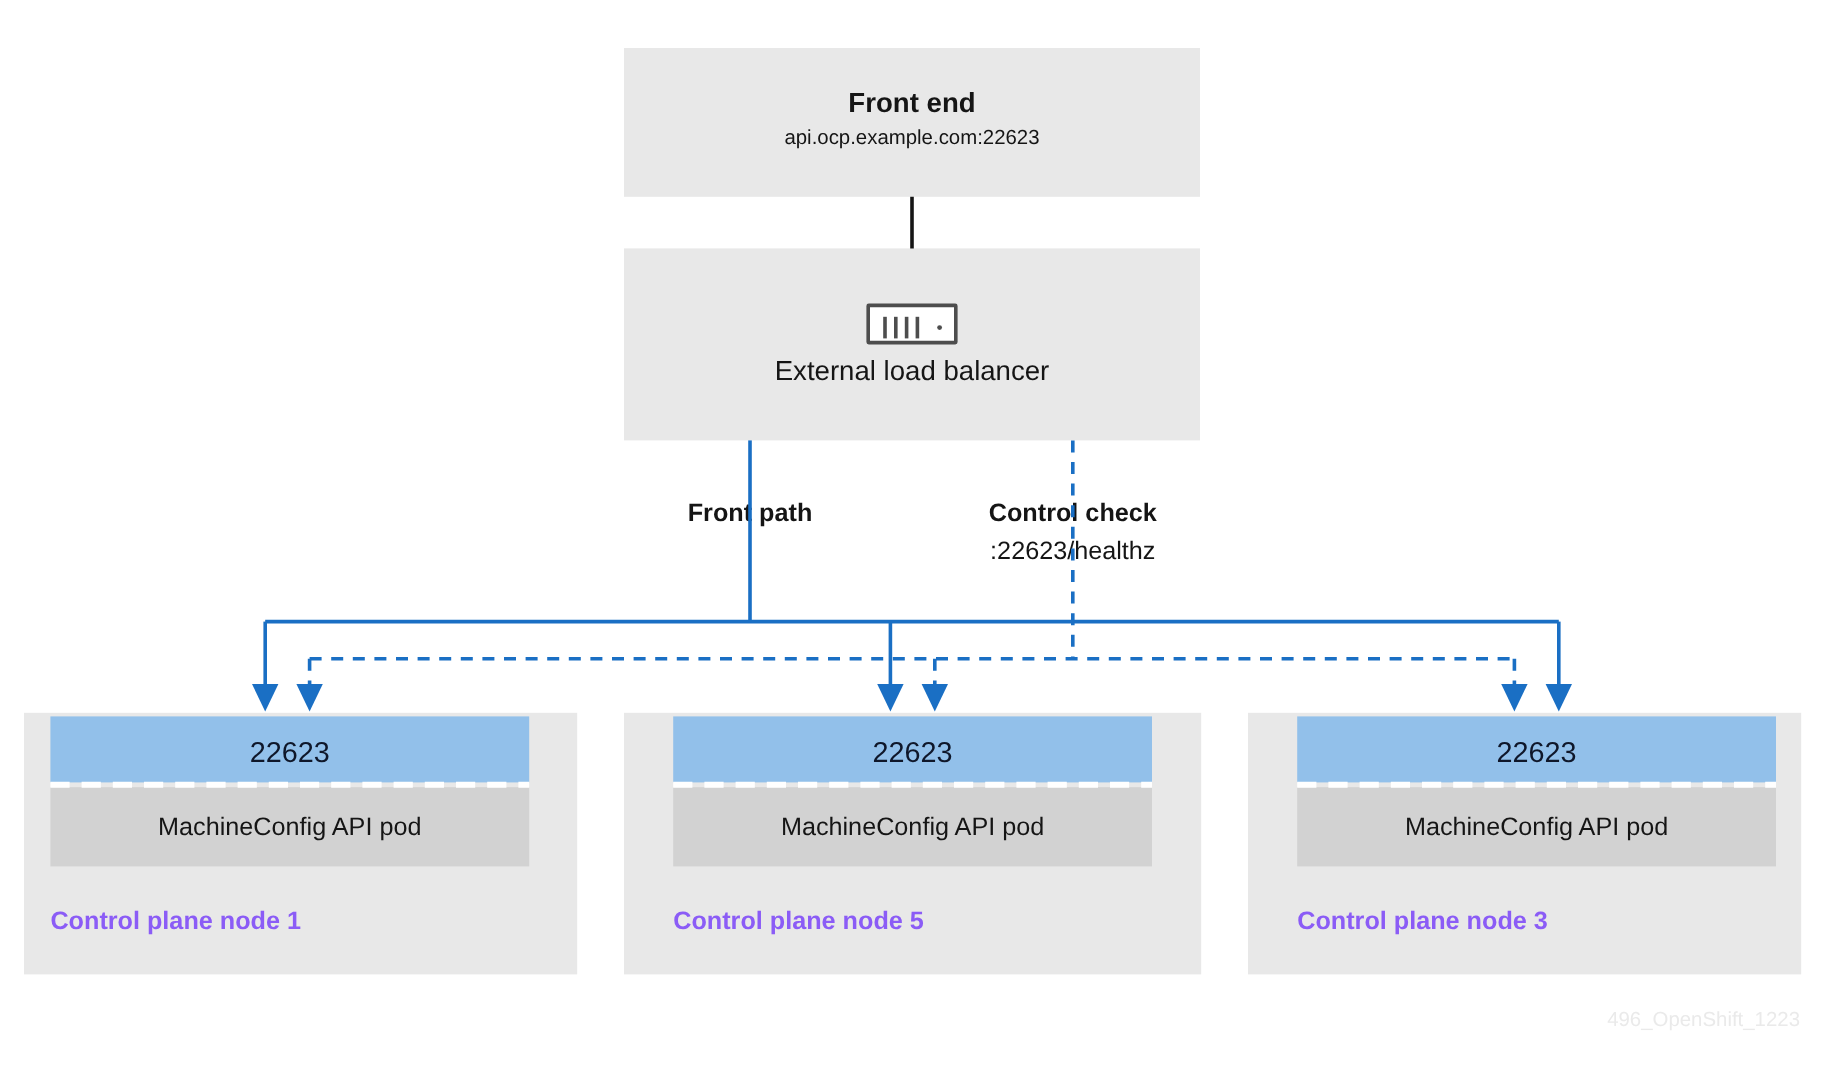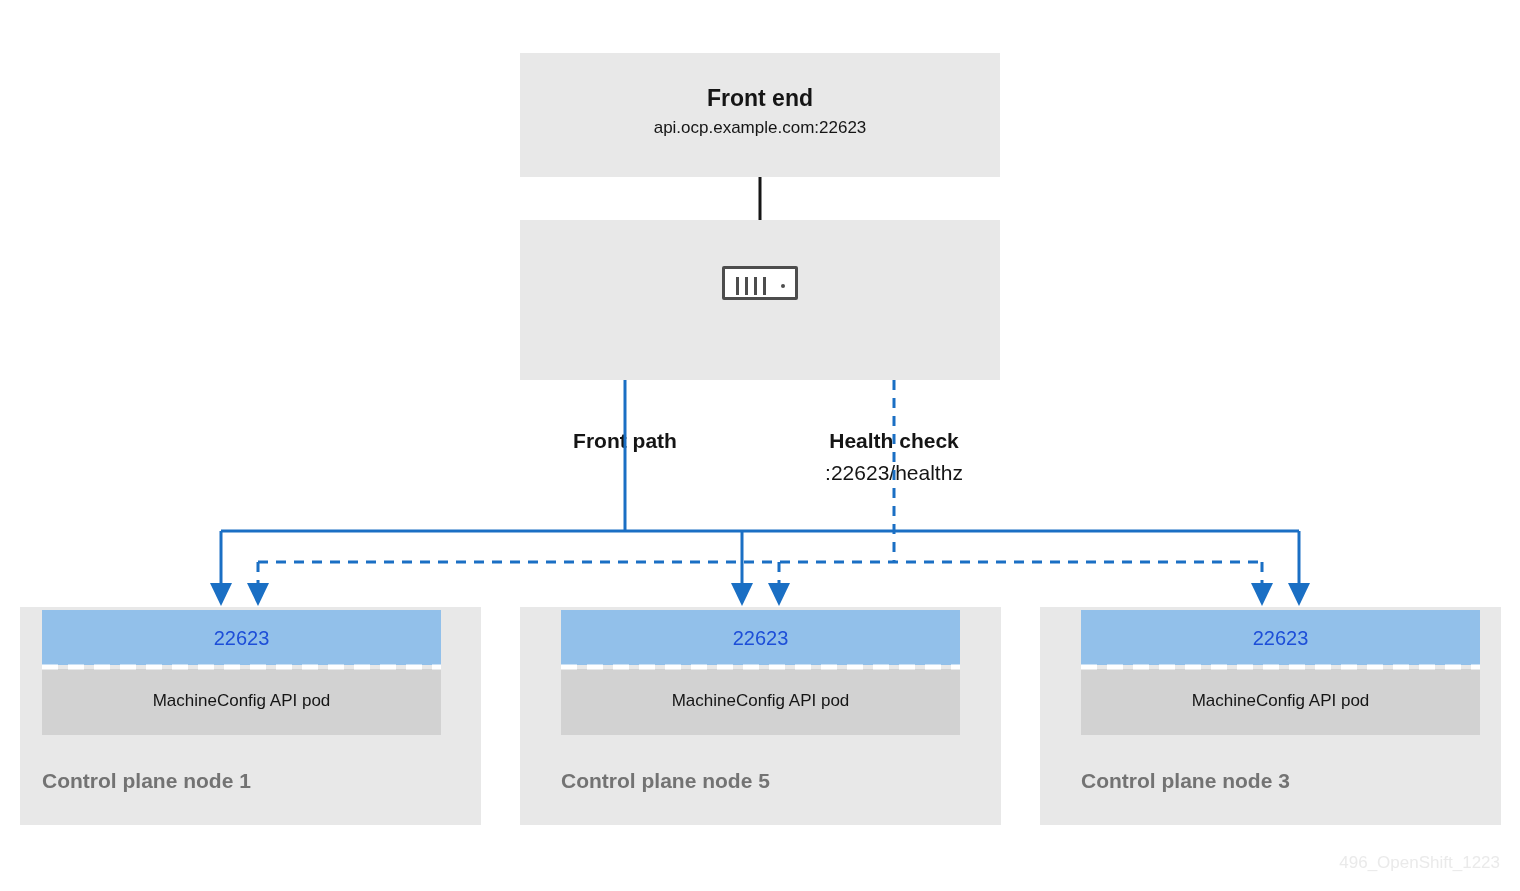--- a/index.html
+++ b/index.html
@@ -9,21 +9,21 @@
   }
   body {
     width: 1520px;
     height: 891px;
     position: relative;
     font-family: "Liberation Sans", sans-serif;
     overflow: hidden;
   }
   #diagram-root {
     position: absolute;
-    left: 0; top: 17px;
+    left: 0; top: 4px;
     width: 1520px;
     height: 792px;
   }
   .box-gray {
     position: absolute;
     background: #e8e8e8;
   }
   .box-pod {
     position: absolute;
     background: #d2d2d2;
@@ -52,33 +52,33 @@
   }
   .path-label-bold {
     font-size: 21px;
     font-weight: bold;
   }
   .path-label-reg {
     font-size: 21px;
     font-weight: normal;
   }
   .port-text {
-    font-size: 20px;
+    font-size: 24px;
     font-weight: normal;
-    color: #1d4ed8;
+    color: #0f172a;
   }
   .pod-text {
-    font-size: 17px;
+    font-size: 21px;
     font-weight: normal;
     color: #151515;
   }
   .node-label {
     font-size: 21px;
     font-weight: bold;
-    color: #737373;
+    color: #8b5cf6;
     text-align: left;
   }
   .watermark {
     position: absolute;
     font-size: 17px;
     color: #eaeaea;
     white-space: nowrap;
     text-align: right;
   }
   .lb-icon {
@@ -122,24 +122,25 @@
 
   <div class="box-gray" style="left:520px; top:203px; width:480px; height:160px;"></div>
 
   <div class="lb-icon" style="left:722px; top:249px; width:76px; height:34px;">
     <span class="bar" style="left:11px;"></span>
     <span class="bar" style="left:20px;"></span>
     <span class="bar" style="left:29px;"></span>
     <span class="bar" style="left:38px;"></span>
     <span class="dot" style="left:56px;"></span>
   </div>
+  <div class="txt lb-label" style="left:520px; top:292px; width:480px;">External load balancer</div>
 
   <div class="txt path-label-bold" style="left:485px; top:412px; width:280px;">Front path</div>
 
-  <div class="txt path-label-bold" style="left:754px; top:412px; width:280px;">Health check</div>
+  <div class="txt path-label-bold" style="left:754px; top:412px; width:280px;">Control check</div>
   <div class="txt path-label-reg" style="left:754px; top:444px; width:280px;">:22623/healthz</div>
 
   <svg class="wires" viewBox="0 0 1520 891" xmlns="http://www.w3.org/2000/svg">
 
     <line x1="760" y1="160" x2="760" y2="203" stroke="#151515" stroke-width="3"></line>
 
     <path d="M 625 363 L 625 514" fill="none" stroke="#1a6fc4" stroke-width="3"></path>
     <path d="M 221 514 L 1299 514" fill="none" stroke="#1a6fc4" stroke-width="3"></path>
     <path d="M 221 514 L 221 567" fill="none" stroke="#1a6fc4" stroke-width="3"></path>
     <path d="M 742 514 L 742 567" fill="none" stroke="#1a6fc4" stroke-width="3"></path>

